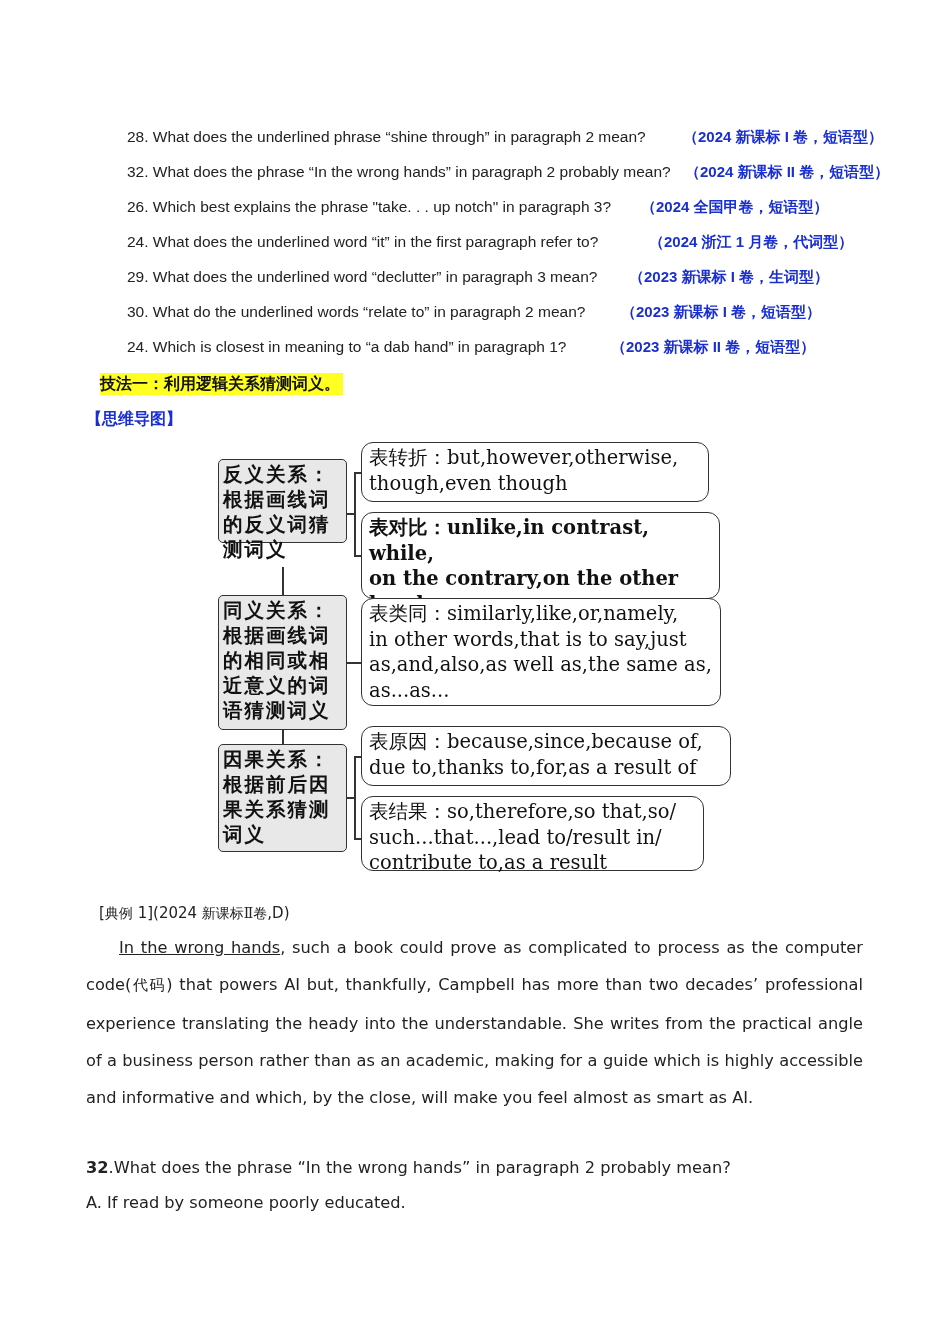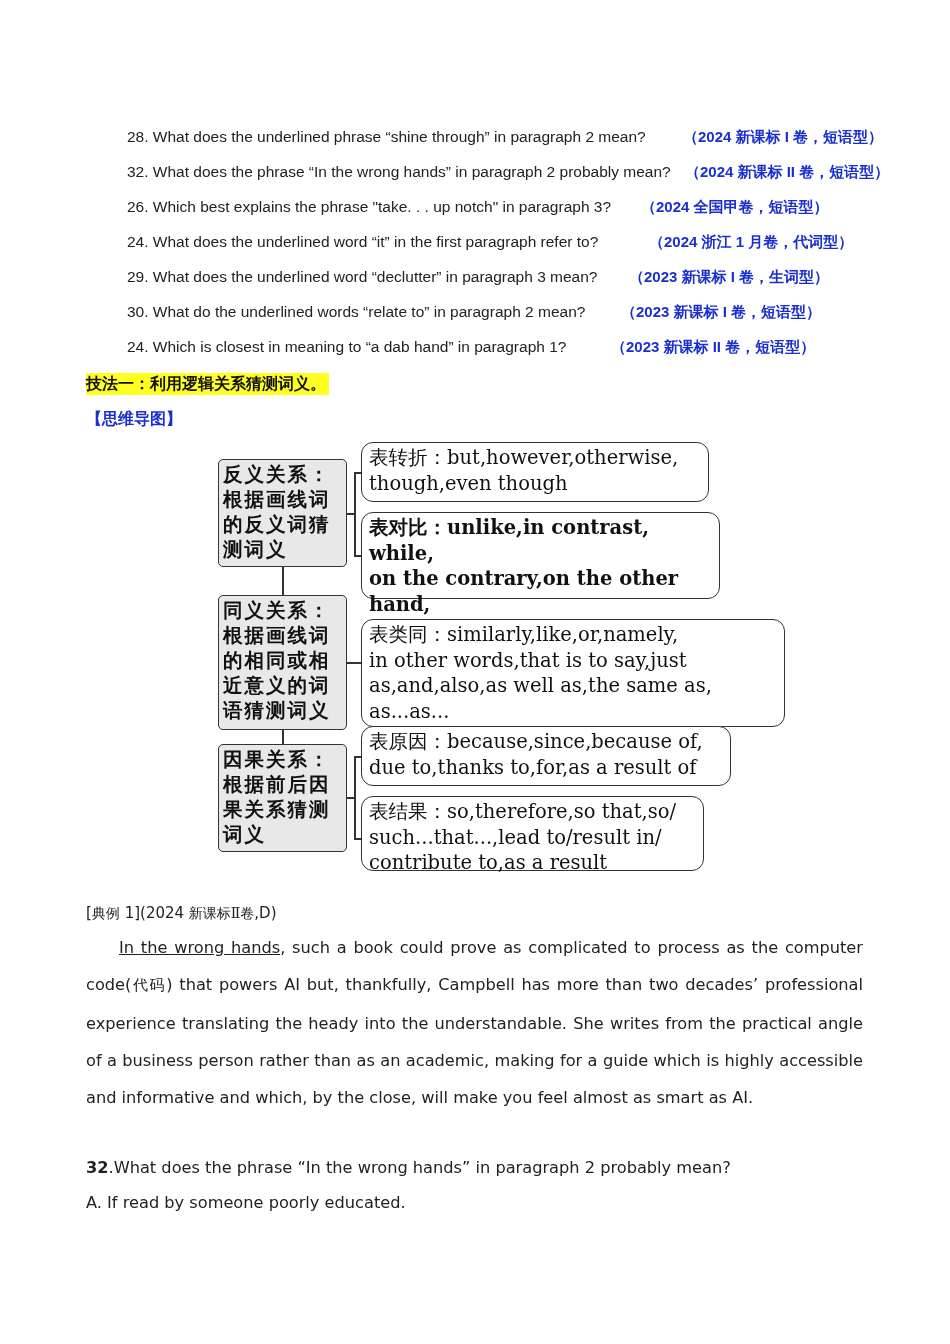--- a/index.html
+++ b/index.html
@@ -1,29 +1,29 @@
 <!DOCTYPE html>
 <html><head>
 <meta charset="utf-8">
 <style>
   html, body { margin: 0; padding: 0; background: #ffffff; }
   body { width: 950px; height: 1344px; position: relative; overflow: hidden; font-family: "Liberation Serif", serif; color: #111; }
   .q-list { position: absolute; left: 86px; top: 126px; width: 800px; }
   .q-row { position: relative; height: 35px; line-height: 22px; font-family: Liberation Sans, sans-serif; font-size: 15.5px; color: #222; margin-left: 41px; }
   .q-text { position: absolute; left: 0; top: 0; white-space: nowrap; }
   .q-src { position: absolute; top: 0; white-space: nowrap; color: #1a2fd0; font-weight: bold; font-size: 15px; }
-  .technique { position: absolute; left: 86px; top: 373px; background: #ffff22; font-family: "DejaVu Sans", sans-serif; font-weight: bold; font-size: 16px; line-height: 22px; padding: 0 3px 0 0; color: #111; }
+  .technique { position: absolute; left: 100px; top: 373px; background: #ffff22; font-family: "DejaVu Sans", sans-serif; font-weight: bold; font-size: 16px; line-height: 22px; padding: 0 3px 0 0; color: #111; }
   .mindmap-label { position: absolute; left: 86px; top: 408px; font-family: "DejaVu Sans", sans-serif; font-weight: bold; font-size: 16px; color: #1a2fd0; line-height: 22px; }
 
   .mm { position: absolute; left: 0; top: 0; width: 950px; height: 900px; pointer-events: none; }
   .node { position: absolute; background: #e8e8e8; border: 1.5px solid #333; border-radius: 5px; font-family: "DejaVu Sans", sans-serif; font-weight: bold; font-size: 19.5px; line-height: 25px; letter-spacing: 2px; padding: 2px 4px; box-sizing: border-box; color: #111; pointer-events: auto; }
   .leaf { position: absolute; background: #fff; border: 1.5px solid #333; border-radius: 12px; font-family: "DejaVu Serif", serif; font-size: 19.5px; line-height: 25.5px; padding: 2px 7px; box-sizing: border-box; color: #111; white-space: pre-line; pointer-events: auto; }
   .line { position: absolute; background: #333; }
 
-  .example-head { position: absolute; left: 86px; top: 902px; font-family: "DejaVu Sans", sans-serif; font-size: 15px; line-height: 22px; color: #222; }
+  .example-head { position: absolute; left: 99px; top: 902px; font-family: "DejaVu Sans", sans-serif; font-size: 15px; line-height: 22px; color: #222; }
   .example-head .cn { font-family: "DejaVu Serif", serif; font-size: 14px; }
   .passage { position: absolute; left: 86px; top: 929px; width: 777px; font-family: "DejaVu Sans", sans-serif; font-size: 16.2px; line-height: 37.3px; text-align: justify; text-indent: 33px; color: #222; margin: 0; }
   .passage .ul { text-decoration: underline; }
   .question { position: absolute; left: 86px; top: 1157px; font-family: "DejaVu Sans", sans-serif; font-size: 16.2px; line-height: 22px; color: #222; }
   .question b { font-weight: bold; }
   .option { position: absolute; left: 86px; top: 1192px; font-family: "DejaVu Sans", sans-serif; font-size: 16.2px; line-height: 22px; color: #222; }
 </style>
 </head>
 <body>
 
@@ -59,34 +59,34 @@
 </div>
 
 <div class="technique">技法一：利用逻辑关系猜测词义。</div>
 <div class="mindmap-label">【思维导图】</div>
 
 <div class="mm">
 
   <div class="line" style="left:282px; top:567px; width:1.5px; height:29px;"></div>
   <div class="line" style="left:282px; top:729px; width:1.5px; height:16px;"></div>
 
-  <div class="node" style="left:218px; top:459px; width:129px; height:108px;">反义关系：根据画线词的反义词猜测词义</div>
+  <div class="node" style="left:218px; top:459px; width:129px; height:84px;">反义关系：根据画线词的反义词猜测词义</div>
   <div class="line" style="left:347px; top:513px; width:7px; height:1.5px;"></div>
   <div class="line" style="left:354px; top:472px; width:1.5px; height:84px;"></div>
   <div class="line" style="left:354px; top:472px; width:7px; height:1.5px;"></div>
   <div class="line" style="left:354px; top:555px; width:7px; height:1.5px;"></div>
   <div class="leaf" style="left:361px; top:442px; width:348px; height:60px;">表转折：but,however,otherwise,
 though,even though</div>
   <div class="leaf" style="left:361px; top:512px; width:359px; height:87px;font-weight:bold;">表对比：unlike,in contrast, while,
 on the contrary,on the other hand,
 rather than,instead of</div>
 
   <div class="node" style="left:218px; top:595px; width:129px; height:135px;">同义关系：根据画线词的相同或相近意义的词语猜测词义</div>
   <div class="line" style="left:347px; top:662px; width:14px; height:1.5px;"></div>
-  <div class="leaf" style="left:361px; top:619px; width:424px; height:108px;">表类同：similarly,like,or,namely,
+  <div class="leaf" style="left:361px; top:598px; width:360px; height:108px;">表类同：similarly,like,or,namely,
 in other words,that is to say,just
 as,and,also,as well as,the same as,
 as...as...</div>
 
   <div class="node" style="left:218px; top:744px; width:129px; height:108px;">因果关系：根据前后因果关系猜测词义</div>
   <div class="line" style="left:347px; top:797px; width:7px; height:1.5px;"></div>
   <div class="line" style="left:354px; top:756px; width:1.5px; height:83px;"></div>
   <div class="line" style="left:354px; top:756px; width:7px; height:1.5px;"></div>
   <div class="line" style="left:354px; top:838px; width:7px; height:1.5px;"></div>
   <div class="leaf" style="left:361px; top:726px; width:370px; height:60px;">表原因：because,since,because of,

